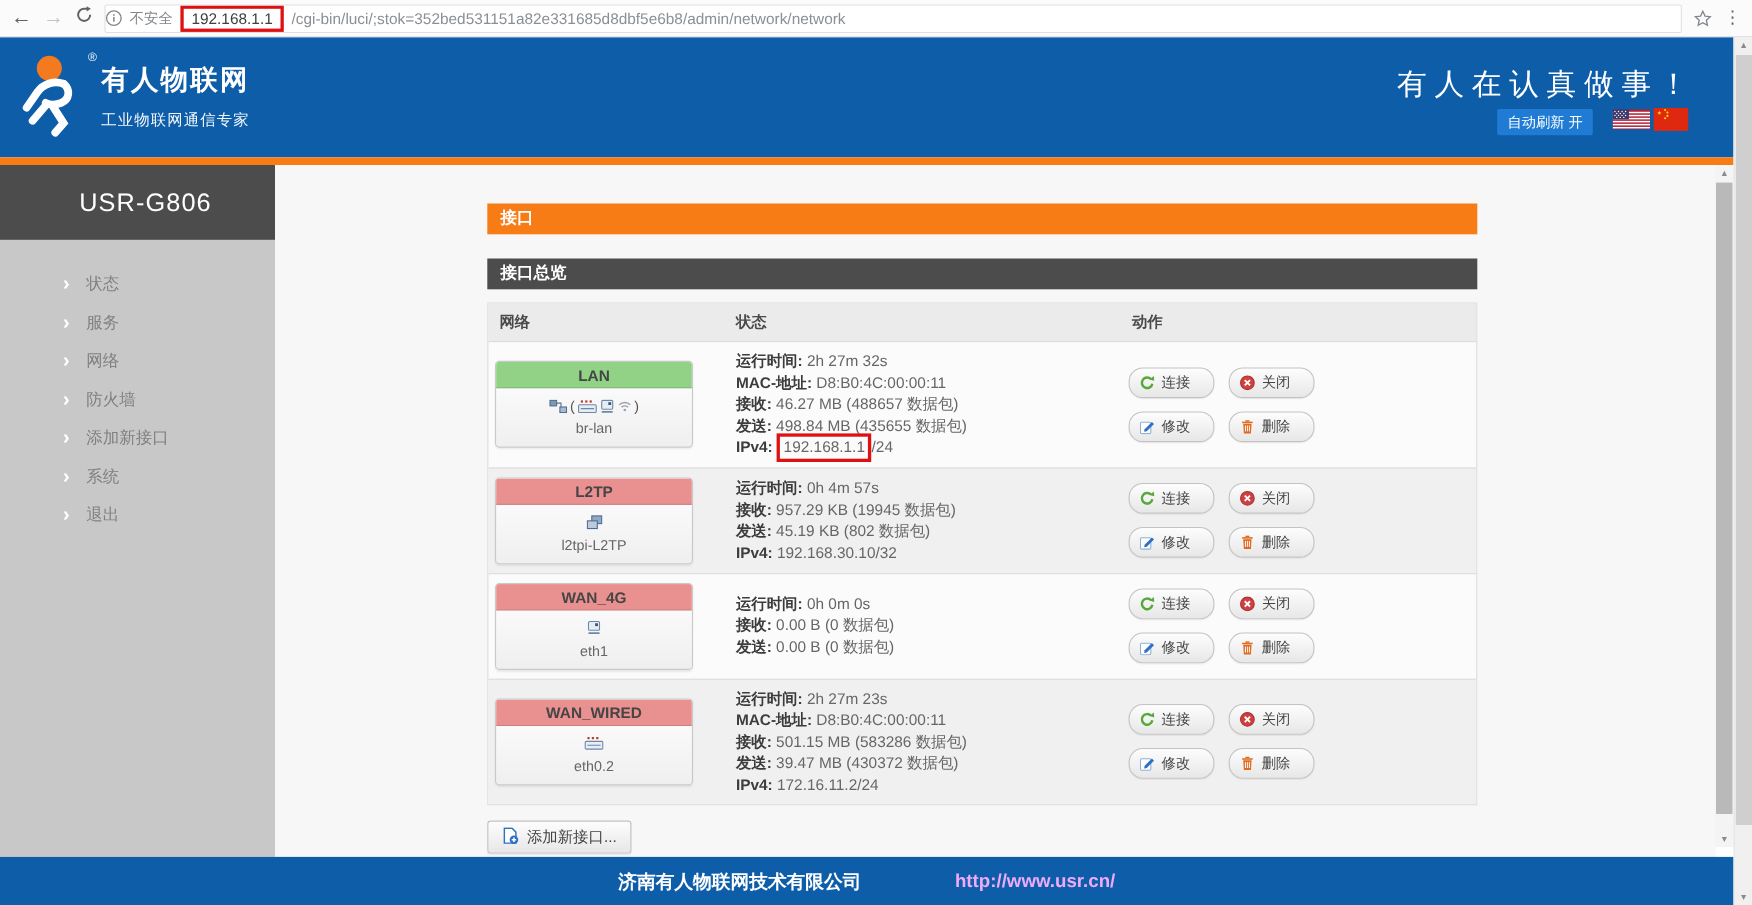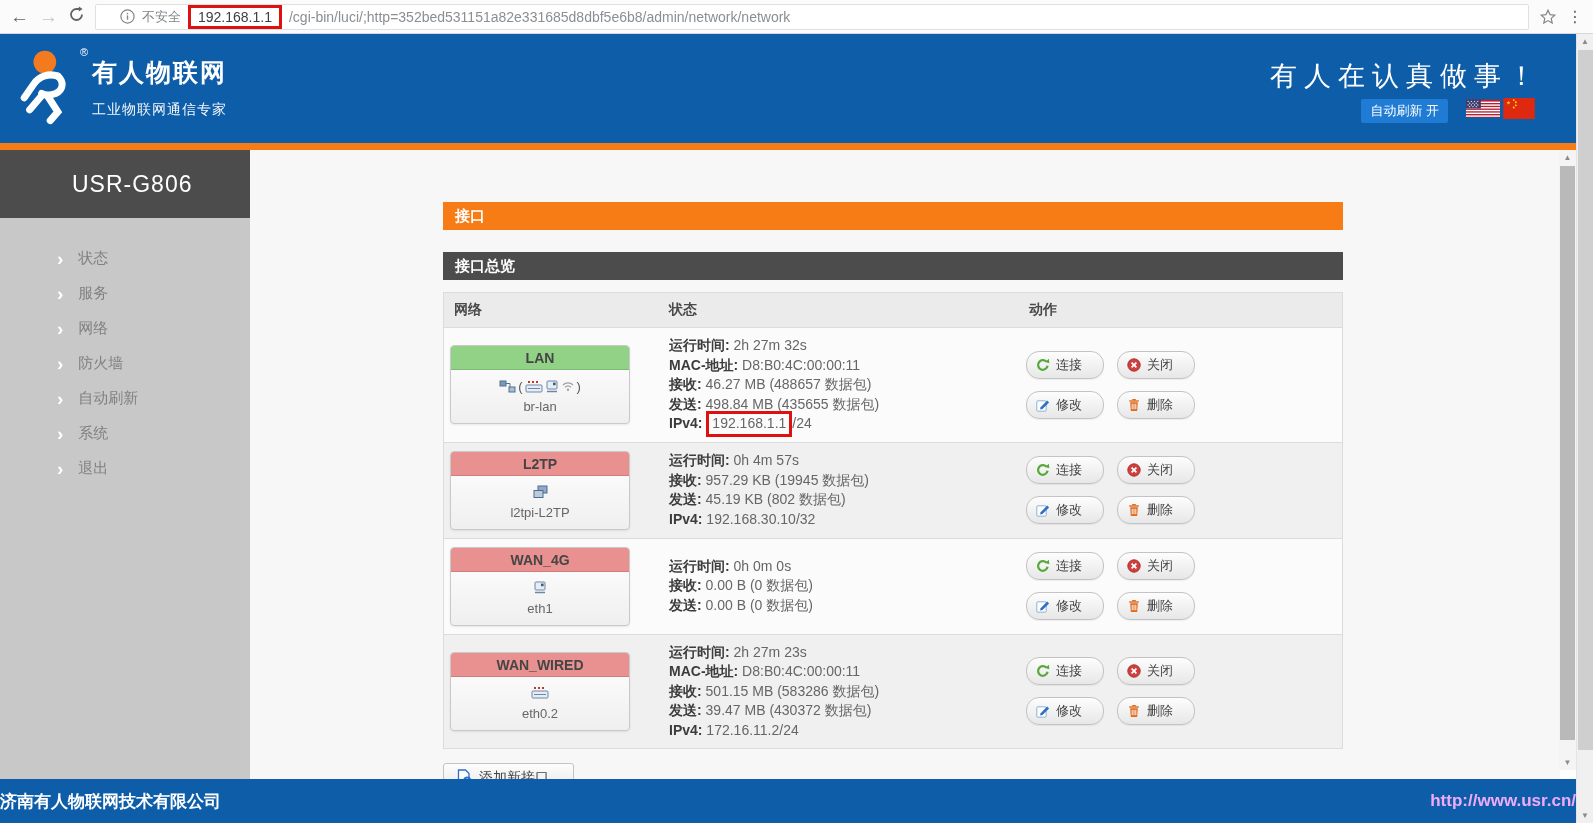--- a/index.html
+++ b/index.html
@@ -7,21 +7,21 @@
   body {
     position:relative; overflow:hidden; background:#fff;
     font-family:"Liberation Sans","DejaVu Sans",sans-serif; color:#333;
   }
   
   .browser-bar{position:absolute;top:0;left:0;width:1593px;height:34px;background:#fbfbfb;
     border-bottom:1px solid #d8d8d8;display:flex;align-items:center;padding:0 10px;gap:10px;}
   .nav-ico{font-size:19px;line-height:1;color:#5f6368;cursor:pointer;}
   .nav-ico.disabled{color:#c2c6ca;}
   .omnibox{flex:1;height:26px;background:#fff;border:1px solid #e0e0e0;border-radius:2px;
-    display:flex;align-items:center;padding:0 24px;gap:7px;overflow:hidden;}
+    display:flex;align-items:center;padding:0 0;gap:7px;overflow:hidden;}
   .sec-label{font-size:13px;color:#80868b;white-space:nowrap;}
   .url-host-box{border:3px solid #dd1111;padding:1px 7px;font-size:14px;color:#3c4043;white-space:nowrap;}
   .url-path{font-size:14px;color:#8a8f94;white-space:nowrap;overflow:hidden;text-overflow:clip;flex:1;}
   
   .site-header{position:absolute;top:34px;left:0;width:1576px;height:109px;background:#0d5da9;}
   .logo-wrap{position:absolute;left:14px;top:14px;width:72px;height:82px;}
   .logo-reg{position:absolute;right:-2px;top:-2px;color:#fff;font-size:11px;}
   .brand{position:absolute;left:92px;top:22px;color:#fff;}
   .brand-title{font-size:25px;font-weight:bold;letter-spacing:2px;}
   .brand-sub{font-size:14px;margin-top:12px;opacity:.95;letter-spacing:1px;}
@@ -34,21 +34,21 @@
   .top-stripe{position:absolute;top:143px;left:0;width:1576px;height:7px;background:#f87c15;}
   
   .sidebar{position:absolute;top:150px;left:0;width:250px;height:629px;background:#c8c8c8;}
   .sidebar-header{height:68px;background:#4c4c4c;color:#fff;font-size:23px;display:flex;align-items:center;padding-left:72px;letter-spacing:1px;}
   .sidebar-menu{padding-top:26px;}
   .menu-item{height:29px;margin-bottom:6px;display:flex;align-items:center;padding-left:57px;cursor:pointer;}
   .menu-chevron{color:#fff;font-size:19px;font-weight:bold;margin-right:15px;line-height:1;}
   .menu-label{color:#818181;font-size:15px;}
   
   .main{position:absolute;top:150px;left:250px;width:1310px;height:629px;background:#f7f7f7;overflow:hidden;}
-  .content{position:absolute;left:193px;top:52px;width:900px;}
+  .content{position:absolute;left:193px;top:35px;width:900px;}
   .page-title-bar{height:28px;background:#f87c15;color:#fff;font-size:15px;font-weight:bold;line-height:28px;padding-left:12px;}
   .section-bar{height:28px;background:#4c4c4c;color:#fff;font-size:15px;font-weight:bold;line-height:28px;padding-left:12px;margin-top:22px;}
   .iface-table{margin-top:12px;border:1px solid #dcdcdc;background:#fbfbfb;}
   .t-head{display:grid;grid-template-columns:215px 360px 1fr;height:34px;align-items:center;background:#ebebeb;}
   .t-head div{font-size:14px;font-weight:bold;color:#4a4a4a;padding-left:10px;}
   .t-row{display:grid;grid-template-columns:215px 360px 1fr;align-items:center;border-top:1px solid #dcdcdc;padding:8px 0;}
   .t-row.alt{background:#f0f0f0;}
   .badge-card{width:180px;margin-left:6px;border:1px solid #c9c9c9;border-radius:4px;overflow:hidden;
     background:linear-gradient(#ffffff,#efefef);box-shadow:0 1px 2px rgba(0,0,0,.08);cursor:pointer;text-align:center;}
   .badge-head{height:24px;font-size:14px;font-weight:bold;color:#454545;line-height:24px;border-bottom:1px solid rgba(0,0,0,.12);}
@@ -64,21 +64,21 @@
   .action-cell{padding-left:7px;align-self:center;}
   .btn-grid{display:grid;grid-template-columns:78px 78px;gap:12px 13px;}
   .ui-btn{display:inline-flex;align-items:center;gap:6px;justify-content:flex-start;
     border:1px solid #c3c3c3;border-radius:13px;background:linear-gradient(#fdfdfd,#e7e7e7);
     font-size:13px;color:#444;padding:4px 9px;height:28px;cursor:pointer;box-shadow:0 1px 1px rgba(0,0,0,.06);white-space:nowrap;}
   .add-btn{margin-top:14px;display:inline-flex;align-items:flex-start;gap:7px;border:1px solid #c3c3c3;border-radius:3px;
     background:linear-gradient(#fdfdfd,#e7e7e7);font-size:14px;color:#444;padding:5px 12px;height:30px;cursor:pointer;
     box-shadow:0 1px 1px rgba(0,0,0,.06);}
   
   .footer{position:absolute;left:0;bottom:0;width:1576px;height:44px;background:#0d5da9;
-    display:flex;align-items:center;justify-content:space-between;gap:44px;color:#fff;font-size:17px;}
+    display:flex;align-items:center;justify-content:center;gap:44px;color:#fff;font-size:17px;}
   .footer a{color:#f0abfc;text-decoration:none;margin-left:41px;}
   
   .inner-scrollbar{position:absolute;right:17px;top:150px;width:17px;height:620px;background:#f4f4f4;}
   .outer-scrollbar{position:absolute;right:0;top:34px;width:17px;height:789px;background:#f0f0f0;border-left:1px solid #e4e4e4;}
   .sb-arrow{position:absolute;left:0;width:100%;height:15px;display:flex;align-items:center;justify-content:center;
     font-size:8px;color:#8a8a8a;cursor:pointer;}
   .sb-thumb{position:absolute;left:1px;width:15px;background:#b9b9b9;cursor:pointer;}
   .outer-scrollbar .sb-thumb{background:#cfcfcf;}
 </style>
 </head>
@@ -96,21 +96,21 @@
   <div class="omnibox">
     <span style="display:flex;">
       <svg width="15" height="15" viewBox="0 0 15 15">
           <circle cx="7.5" cy="7.5" r="6.6" fill="none" stroke="#80868b" stroke-width="1.2"></circle>
           <rect x="6.8" y="6.4" width="1.4" height="4.3" fill="#80868b"></rect>
           <rect x="6.8" y="3.9" width="1.4" height="1.4" fill="#80868b"></rect>
         </svg>
     </span>
     <span class="sec-label">不安全</span>
     <span class="url-host-box">192.168.1.1</span>
-    <span class="url-path">/cgi-bin/luci/;http=352bed531151a82e331685d8dbf5e6b8/admin/network/network</span>
+    <span class="url-path">/cgi-bin/luci/;stok=352bed531151a82e331685d8dbf5e6b8/admin/network/network</span>
   </div>
   <span style="display:flex;">
     <svg width="18" height="18" viewBox="0 0 24 24">
         <path d="M12 3l2.7 5.8 6.3.7-4.7 4.3 1.3 6.2-5.6-3.2-5.6 3.2 1.3-6.2L3 9.5l6.3-.7z" fill="none" stroke="#80868b" stroke-width="1.6"></path>
       </svg>
   </span>
   <span class="nav-ico" style="font-size:16px;letter-spacing:0;">⋮</span>
 </div>
 
 <div class="site-header">
@@ -192,21 +192,21 @@
       <div class="menu-item">
         <span class="menu-chevron">›</span>
         <span class="menu-label">网络</span>
       </div>
       <div class="menu-item">
         <span class="menu-chevron">›</span>
         <span class="menu-label">防火墙</span>
       </div>
       <div class="menu-item">
         <span class="menu-chevron">›</span>
-        <span class="menu-label">自动刷新</span>
+        <span class="menu-label">添加新接口</span>
       </div>
       <div class="menu-item">
         <span class="menu-chevron">›</span>
         <span class="menu-label">系统</span>
       </div>
       <div class="menu-item">
         <span class="menu-chevron">›</span>
         <span class="menu-label">退出</span>
       </div>
     </div>

